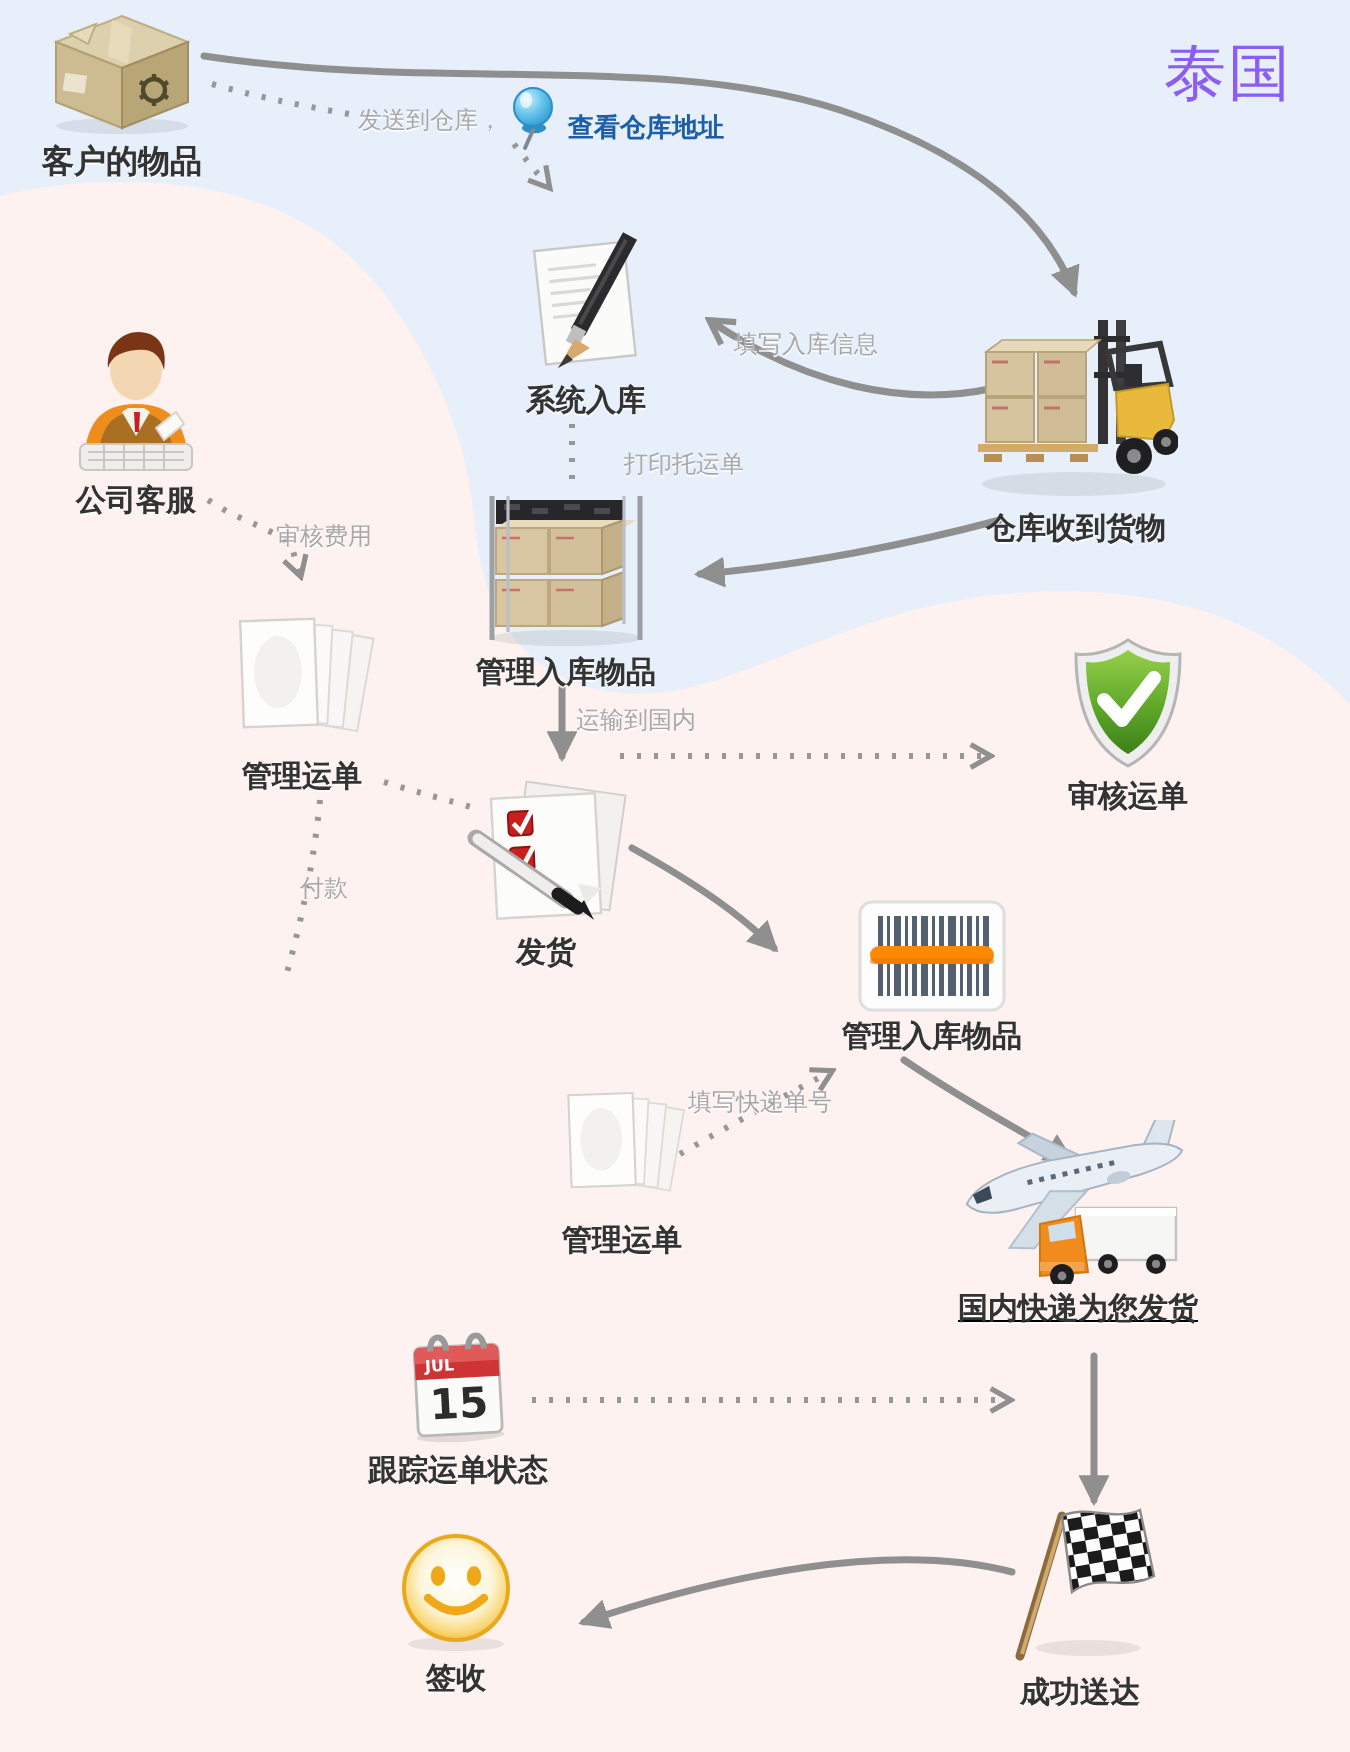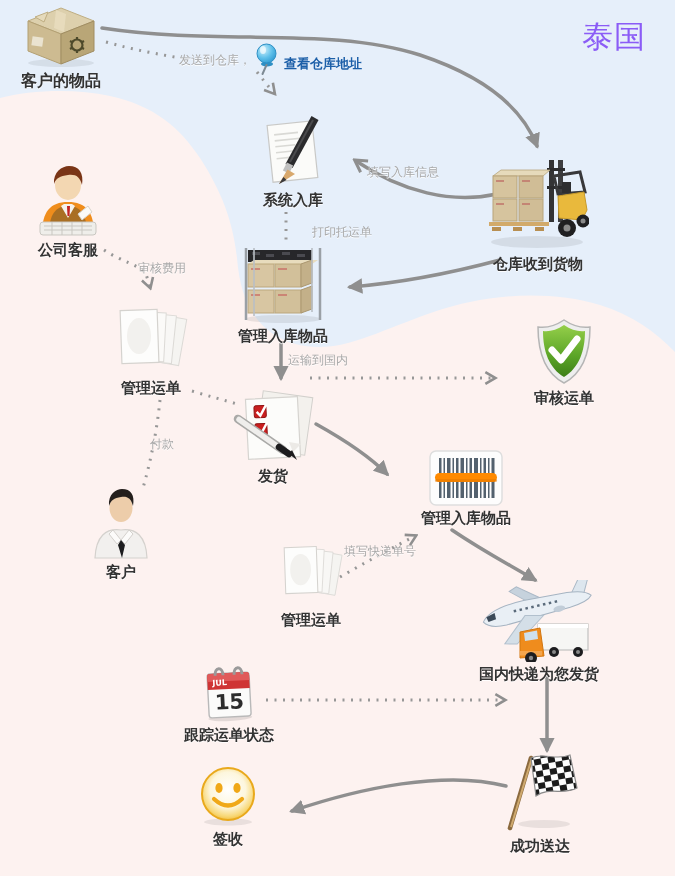--- a/index.html
+++ b/index.html
@@ -239,31 +239,20 @@
         <path d="M26.5,39 L30,43 L36.5,32" fill="none" stroke="#fff" stroke-width="2.4"></path>
       </g>
       <path d="M 7,29 L 52,60" stroke="#a9a9a7" stroke-width="8.5" stroke-linecap="round"></path>
       <path d="M 8,29.5 L 51,59.5" stroke="#efeeec" stroke-width="5.5" stroke-linecap="round"></path>
       <path d="M 48,57 L 58,64" stroke="#1c1c1e" stroke-width="6.5" stroke-linecap="round"></path>
       <polygon points="58,64 66,70 61,60" fill="#1c1c1e"></polygon>
     </svg>
     <div class="nlabel">发货</div>
   </div>
 
-  <div class="node" style="left:71px;top:488px;width:100px;">
-    <svg width="60" height="72" viewBox="0 0 60 72">
-      <path d="M 4,70 C 5,48 15,40 30,42 C 45,40 55,48 56,70 Z" fill="#f2f0ee" stroke="#d4d1cd" stroke-width="1.2"></path>
-      <polygon points="22,42 30,52 26,56 18,46" fill="#fcfbfa" stroke="#d4d1cd" stroke-width="1"></polygon>
-      <polygon points="38,42 30,52 34,56 42,46" fill="#fcfbfa" stroke="#d4d1cd" stroke-width="1"></polygon>
-      <polygon points="30,52 34,57 31,70 27,57" fill="#1d1d1f"></polygon>
-      <ellipse cx="30" cy="20" rx="11.5" ry="14" fill="#edcdaa"></ellipse>
-      <path d="M 18,18 C 17,6 25,1 31,1 C 40,1 44,7 42,18 C 40,10 36,8 30,9 C 23,10 20,12 18,18 Z" fill="#241f1c"></path>
-    </svg>
-    <div class="nlabel">客户</div>
-  </div>
 
   <div class="node" style="left:406px;top:450px;width:120px;">
     <svg width="74" height="56" viewBox="0 0 74 56">
       <rect x="1" y="1" width="72" height="54" rx="6" fill="#fdfdfd" stroke="#dedede" stroke-width="1.5"></rect>
       <g fill="#53616e">
         <rect x="10" y="8" width="2.5" height="40"></rect>
           <rect x="14.5" y="8" width="1.5" height="40"></rect>
         <rect x="18" y="8" width="3.5" height="40"></rect>
           <rect x="23.5" y="8" width="1.5" height="40"></rect>
         <rect x="27" y="8" width="2.5" height="40"></rect>
@@ -286,21 +275,21 @@
     <svg width="66" height="68" viewBox="0 0 76 70">
       <rect x="36" y="10" width="34" height="47" fill="#f5f4f1" stroke="#dcdad6" stroke-width="1" transform="rotate(10 53 33)"></rect>
       <rect x="27" y="8" width="34" height="48" fill="#f8f7f5" stroke="#dcdad6" stroke-width="1" transform="rotate(6 44 32)"></rect>
       <rect x="18" y="6" width="34" height="49" fill="#fbfaf8" stroke="#dcdad6" stroke-width="1" transform="rotate(3 35 30)"></rect>
       <rect x="8" y="4" width="37" height="53" fill="#fdfdfc" stroke="#d5d3cf" stroke-width="1.2" transform="rotate(-2 26 30)"></rect>
       <ellipse cx="26" cy="30" rx="12" ry="18" fill="#f2f1ee"></ellipse>
     </svg>
     <div class="nlabel">管理运单</div>
   </div>
 
-  <div class="node" style="left:473px;top:580px;width:132px;">
+  <div class="node" style="left:473px;top:560px;width:132px;text-decoration:underline;">
     <svg width="130" height="82" viewBox="0 0 130 82">
       <g transform="rotate(-13 62 30)">
         <polygon points="58,22 40,6 48,3 70,20" fill="#c6d2dd" stroke="#aab8c6" stroke-width="1"></polygon>
         <polygon points="100,22 114,4 122,6 112,25" fill="#dde6ee" stroke="#aab8c6" stroke-width="1"></polygon>
         <path d="M 8,30 C 14,22 30,18 52,18 L 96,20 C 108,21 116,24 119,28 C 116,32 108,34 96,35 L 30,38 C 18,38 11,35 8,30 Z" fill="#e9eff5" stroke="#a6b4c2" stroke-width="1"></path>
         <polygon points="12,26 21,23.5 21,30 13,31" fill="#3c4a58"></polygon>
         <g fill="#5a6a7a">
           <rect x="40" y="25" width="2.5" height="2.5"></rect>
             <rect x="46" y="25" width="2.5" height="2.5"></rect>
           <rect x="52" y="25" width="2.5" height="2.5"></rect>

